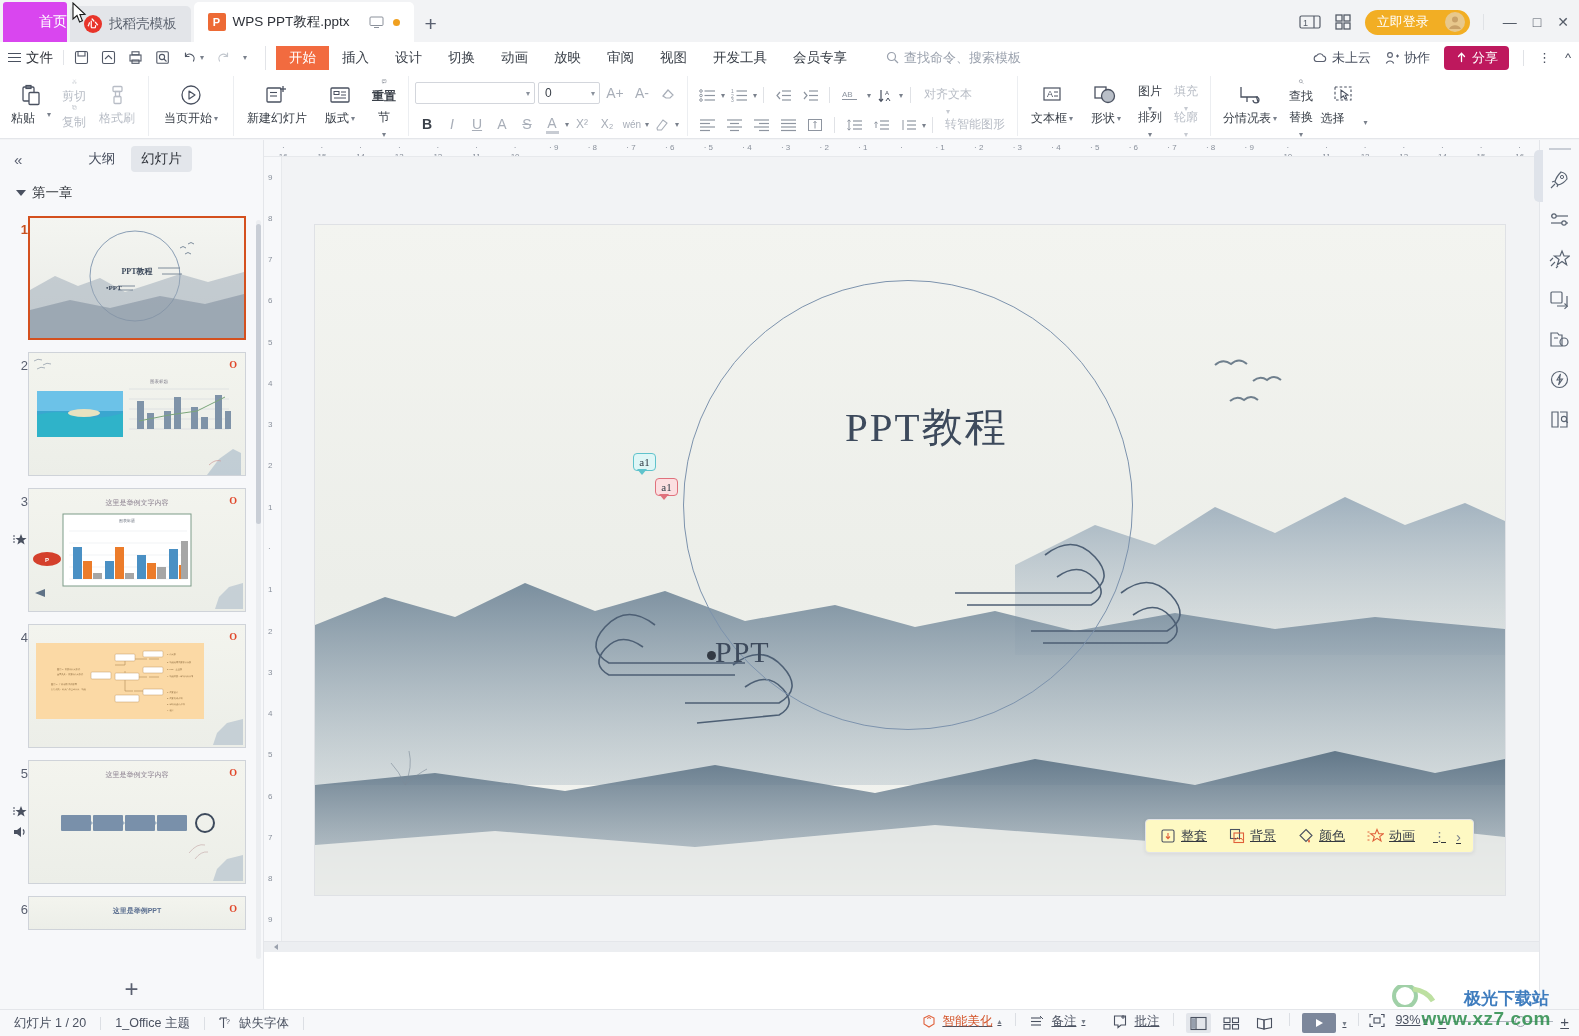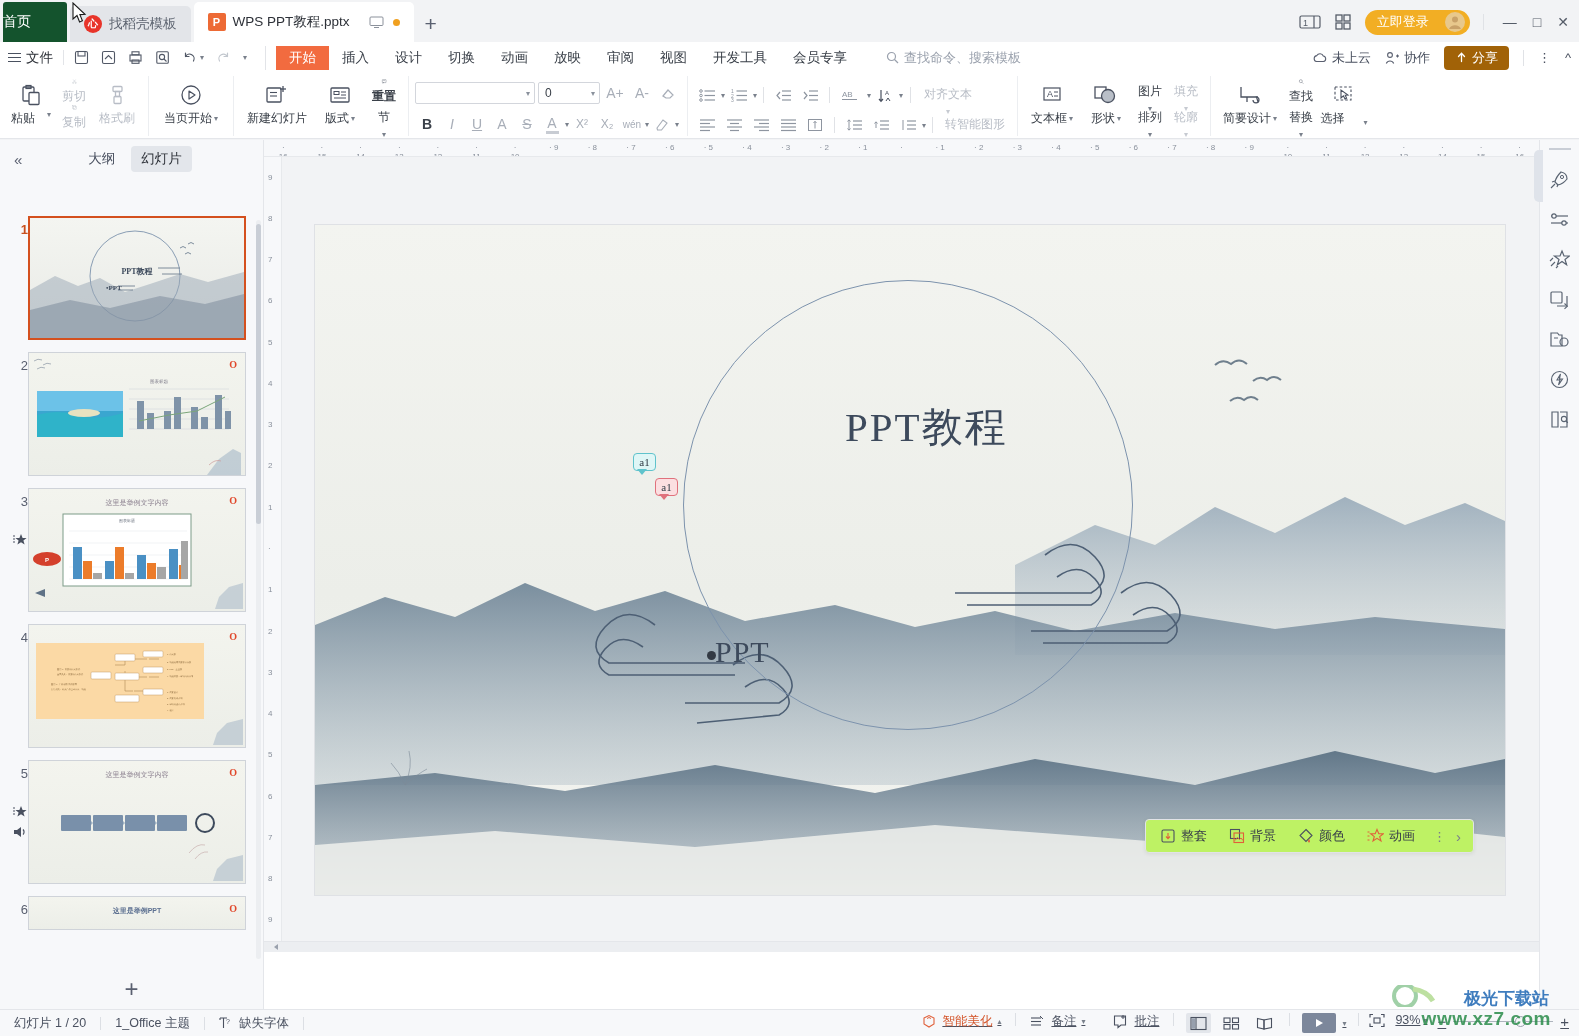--- a/index.html
+++ b/index.html
@@ -14,22 +14,22 @@
   }
   #app { position: relative; width: 1579px; height: 1036px; }
 
   
   .titlebar {
     position: absolute; top: 0; left: 0; width: 1579px; height: 42px;
     background: #f2f3f5;
     display: flex; align-items: flex-end;
   }
   .tab-home {
-    width: 64px; height: 40px; background: #14532d; color: #fff;
-    display: flex; align-items: center; justify-content: flex-start;
+    width: 64px; height: 40px; background: #d946ef; color: #fff;
+    display: flex; align-items: center; justify-content: flex-end;
     font-size: 14px; border-radius: 3px 3px 0 0; margin-left: 3px;
   }
   .tab {
     height: 36px; display: flex; align-items: center; gap: 7px;
     padding: 0 14px; font-size: 13.5px; color: #5d6470;
     background: #e3e5e9; border-radius: 5px 5px 0 0; margin-left: 3px;
     position: relative;
   }
   .tab.active { background: #ffffff; color: #2d3138; height: 40px; }
   .tab-icon {
@@ -73,21 +73,21 @@
   .qa { display: flex; align-items: center; gap: 12px; padding: 0 10px;
         border-left: 1px solid #e2e4e8; color: #515866;}
   .menu-tabs { display: flex; align-items: center; gap: 0px; margin-left: 8px;
                border-left: 1px solid #e2e4e8; padding-left: 10px;}
   .mtab { padding: 3px 13px; color: #3a4049; font-size: 13.5px; border-radius: 0; white-space: nowrap;}
   .mtab.sel { background: #f26b3f; color: #fff; }
   .searchbox { display: flex; align-items: center; gap: 5px; margin-left: 26px;
                color: #9aa1ad; font-size: 13px; }
   .menu-right { margin-left: auto; display: flex; align-items: center; gap: 14px;
                 padding-right: 8px; font-size: 13px; color: #4a5160;}
-  .share-btn { background: #a16207; color: #fff; border-radius: 4px; padding: 3px 11px;
+  .share-btn { background: #be185d; color: #fff; border-radius: 4px; padding: 3px 11px;
                display: flex; align-items: center; gap: 4px; font-size: 13px;}
   .vdiv { width:1px; height:16px; background:#e0e2e6; }
 
   
   .ribbon {
     position: absolute; top: 73px; left: 0; width: 1579px; height: 66px;
     background: #fff; border-bottom: 1px solid #e4e6ea;
     display: flex; align-items: flex-start; padding-top: 3px;
   }
   .rgroup { display: flex; align-items: flex-start; height: 60px; padding: 0 6px; }
@@ -194,23 +194,24 @@
          font-family:"Liberation Serif", serif; }
   .cmt:after { content:""; position:absolute; left: 3px; bottom: -5px; width:0;height:0;
                border-left: 5px solid transparent; border-right: 5px solid transparent; }
   .cmt-a { left: 318px; top: 228px; background:#dff6f6; border:1px solid #5fc3cc; color:#2f3a44;}
   .cmt-a:after { border-top: 6px solid #5fc3cc; }
   .cmt-b { left: 340px; top: 253px; background:#fbdfe1; border:1px solid #e0717c; color:#2f3a44;}
   .cmt-b:after { border-top: 6px solid #e0717c; }
 
   .floatbar {
     position: absolute; right: 65px; bottom: 88px; height: 34px;
-    background:#bef264; border:1px solid #e1e3e7; border-radius:4px;
+    background:#fef9c3; border:1px solid #e1e3e7; border-radius:4px;
     display:flex; align-items:center; padding: 0 4px; gap: 2px;
     box-shadow: 0 1px 4px rgba(0,0,0,.07);
+    text-decoration: underline;
   }
   .fbitem { display:flex; align-items:center; gap:5px; padding: 0 10px; font-size:13px; color:#3a4049; height:30px;}
 
   
   .notes {
     position: absolute; left: 264px; right: 40px; bottom: 27px; height: 68px;
     background: #fff; border-top: 1px solid #e4e6ea;
   }
   .notes-grip { height: 10px; background:#eceef1; display:flex; align-items:center; padding-left:8px;}
   .notes-text { padding: 12px 16px; font-size: 14px; color: #3a4049; }
@@ -788,21 +789,21 @@
     </div>
 
     <div class="rgroup">
       <div class="bigbtn" style="width:66px">
         <svg width="25" height="23" viewBox="0 0 25 23">
             <path d="M3 3 L3 13 L20 13" fill="none" stroke="#4a5160" stroke-width="1.3"></path>
             <line x1="9" y1="13" x2="9" y2="18" stroke="#4a5160" stroke-width="1.3"></line>
             <path d="M15 16 A3 3 0 1 0 18.5 13 L20 18" fill="none" stroke="#4a5160" stroke-width="1.2"></path>
           </svg>
         <span style="display:flex;align-items:center;gap:2px">
-            <span>简要设计</span>
+            <span>分情况表</span>
             <span class="caret">▾</span>
           </span>
       </div>
       <div class="smallcol">
         <div class="smallbtn">
           <svg width="17" height="15" viewBox="0 0 17 15">
               <circle cx="6.5" cy="6.5" r="4.5" fill="none" stroke="#4a5160" stroke-width="1.2"></circle>
               <line x1="10" y1="10" x2="14" y2="14" stroke="#4a5160" stroke-width="1.3"></line>
             </svg>
           <span>查找</span>
@@ -832,20 +833,24 @@
 
   <div class="leftpanel">
     <div class="lp-head">
       <span class="collapse">«</span>
       <div class="lp-tabs">
         <div class="lptab">大纲</div>
         <div class="lptab sel">幻灯片</div>
       </div>
     </div>
 
+    <div class="section-row">
+      <span class="tri"></span>
+      <span>第一章</span>
+    </div>
 
     <div class="thumbs">
 
       <div class="thumbrow">
         <div class="thnum sel">1</div>
         <div class="thumb sel">
           <div class="mini">
             <svg width="214" height="120" viewBox="0 0 214 120" style="position:absolute;inset:0">
               <defs>
                   <linearGradient id="tg" x1="0" y1="0" x2="0" y2="1">

